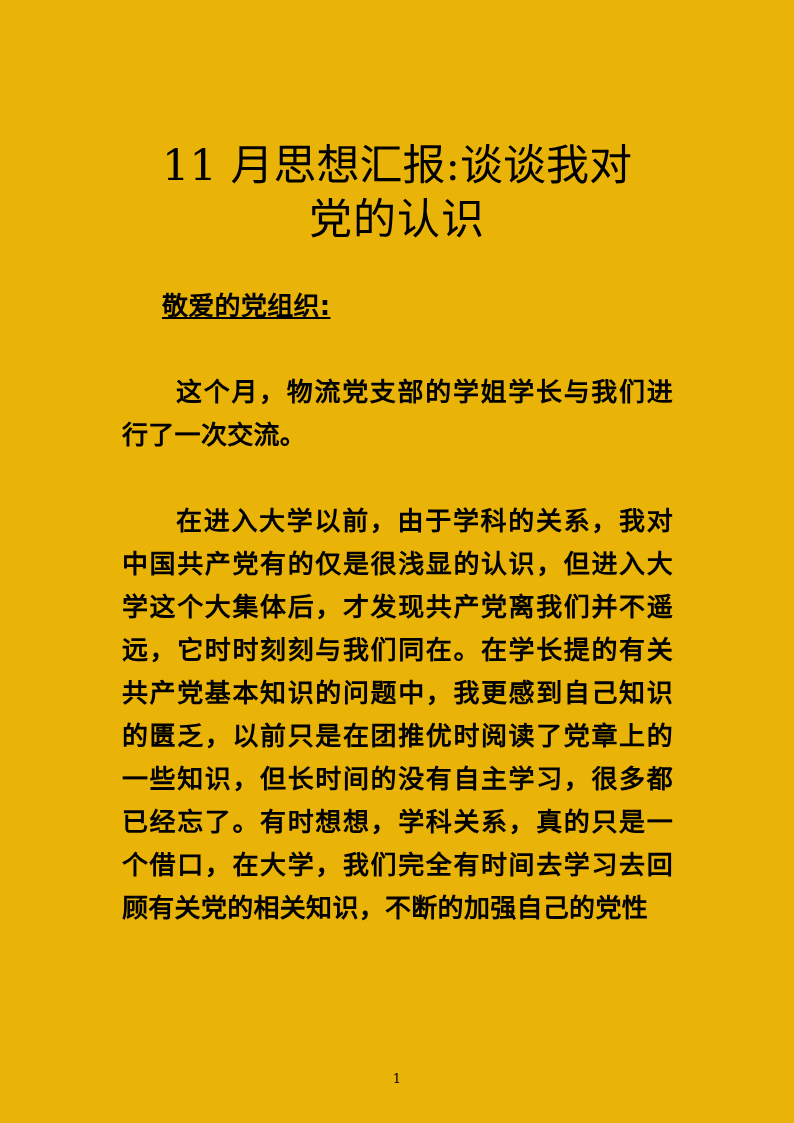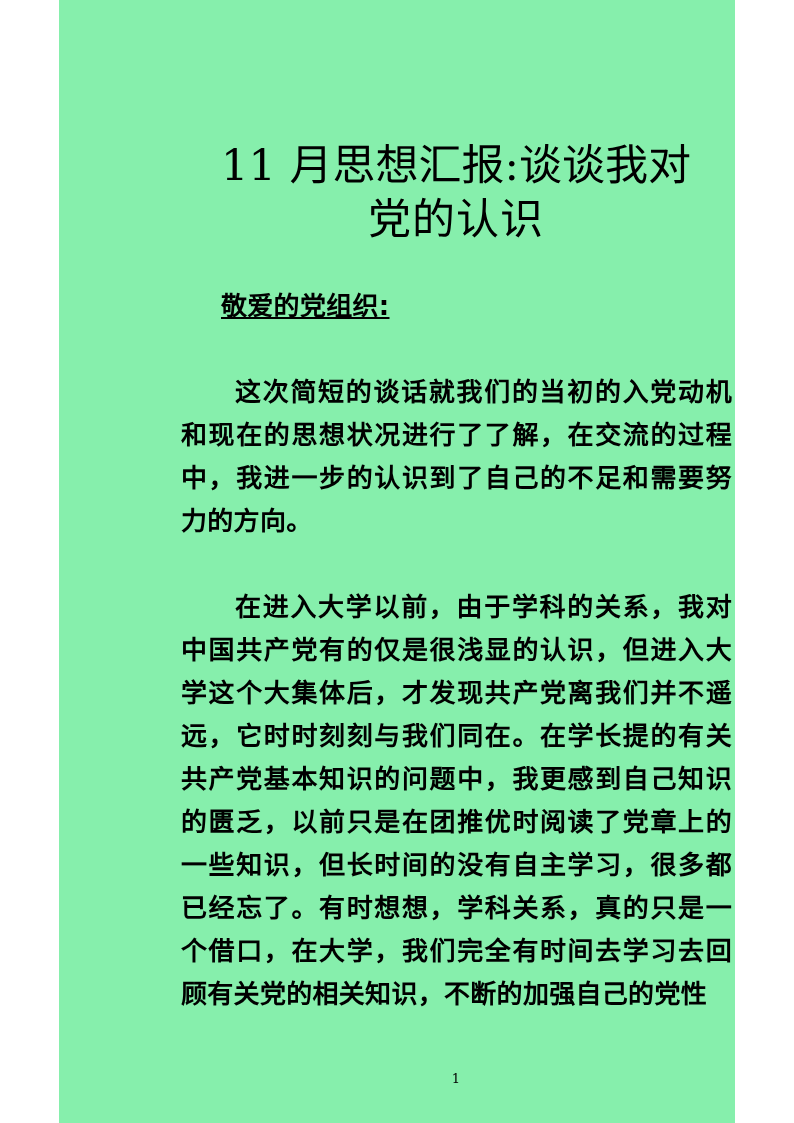--- a/index.html
+++ b/index.html
@@ -4,24 +4,24 @@
 <title>思想汇报文档</title>
 <style>
   html, body {
     margin: 0;
     padding: 0;
     background: #ffffff;
   }
 
   .page {
     position: relative;
-    width: 676px;
+    width: 794px;
     height: 1123px;
     margin: 0 auto;
-    background: #86efac;
+    background: #eab308;
     overflow: hidden;
     box-sizing: border-box;
     font-family: "DejaVu Serif", "Liberation Serif", serif;
     color: #000000;
   }
 
   
   .doc-title {
     position: absolute;
     left: 122px;
@@ -103,22 +103,22 @@
 
   <div class="doc-title">
     <span class="title-line title-line-1">11 月思想汇报:谈谈我对</span>
     <span class="title-line title-line-2">党的认识</span>
   </div>
 
   <div class="body-block">
 
     <p class="para salutation">敬爱的党组织:</p>
 
+    <p class="para indent">这个月，物流党支部的学姐学长与我们进行了一次交流。</p>
 
-    <p class="para indent">这次简短的谈话就我们的当初的入党动机和现在的思想状况进行了了解，在交流的过程中，我进一步的认识到了自己的不足和需要努力的方向。</p>
 
     <p class="para indent last">在进入大学以前，由于学科的关系，我对中国共产党有的仅是很浅显的认识，但进入大学这个大集体后，才发现共产党离我们并不遥远，它时时刻刻与我们同在。在学长提的有关共产党基本知识的问题中，我更感到自己知识的匮乏，以前只是在团推优时阅读了党章上的一些知识，但长时间的没有自主学习，很多都已经忘了。有时想想，学科关系，真的只是一个借口，在大学，我们完全有时间去学习去回顾有关党的相关知识，不断的加强自己的党性</p>
 
   </div>
 
   <div class="footer">
     <span class="page-number">1</span>
   </div>
 
 </div>

